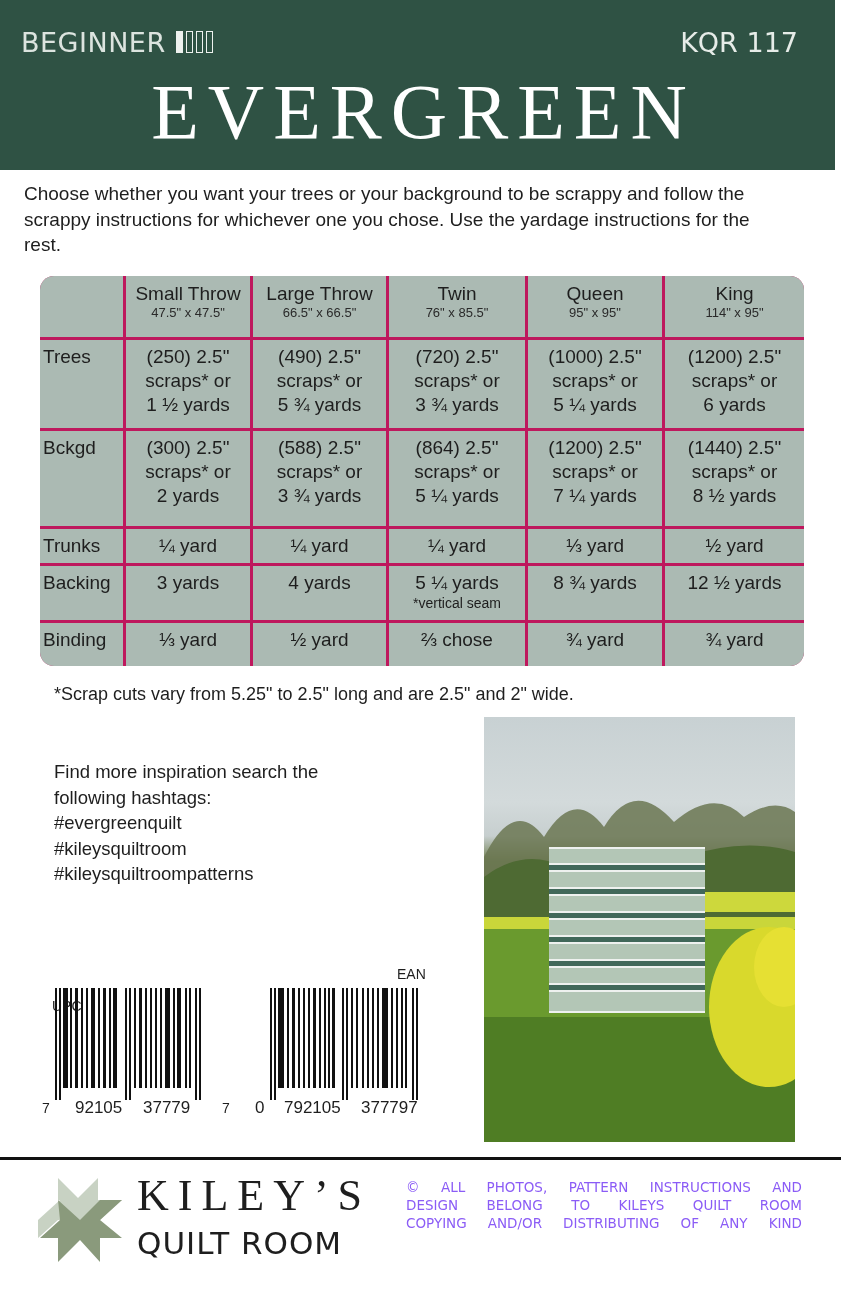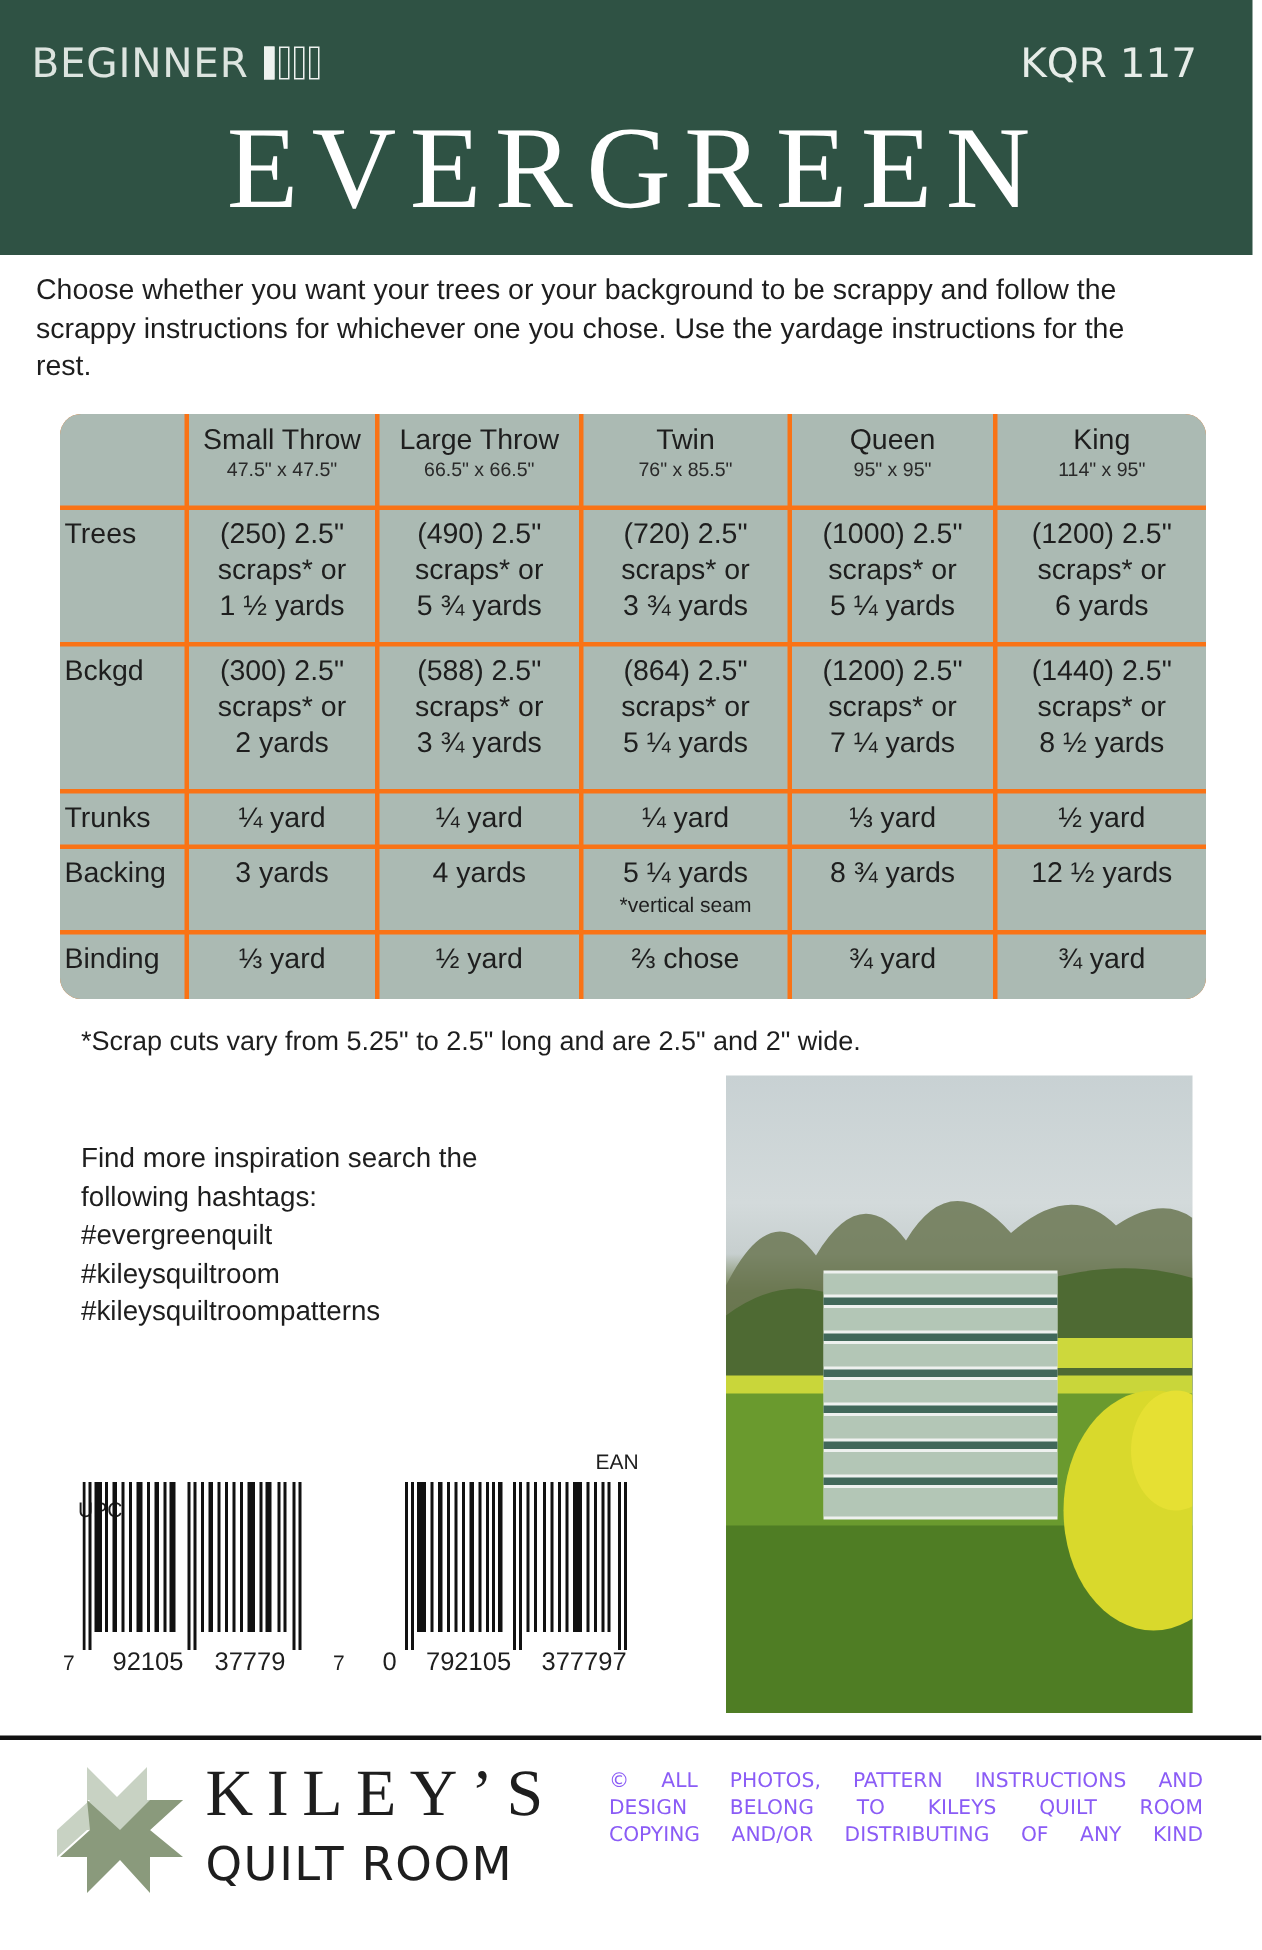--- a/index.html
+++ b/index.html
@@ -31,21 +31,21 @@
     padding-left: 6px;
   }
 
   .intro {
     position: absolute; left: 24px; top: 181px; width: 760px;
     font-size: 19px; line-height: 25.5px; color: #1e1e1e;
   }
 
   .table {
     position: absolute; left: 40px; top: 276px; width: 764px; height: 390px;
-    background: #f97316; border-radius: 14px; overflow: hidden;
+    background: #be185d; border-radius: 14px; overflow: hidden;
     display: grid;
     grid-template-columns: 83px 124px 133px 136px 134px 139px;
     grid-template-rows: 61px 88px 95px 34px 54px 43px;
     gap: 3px;
   }
   .cell {
     background: #abbab3; text-align: center; font-size: 19px; line-height: 24px;
     color: #1e1e1e; padding-top: 5px;
   }
   .cell.rowlabel { text-align: left; padding-left: 3px; }

